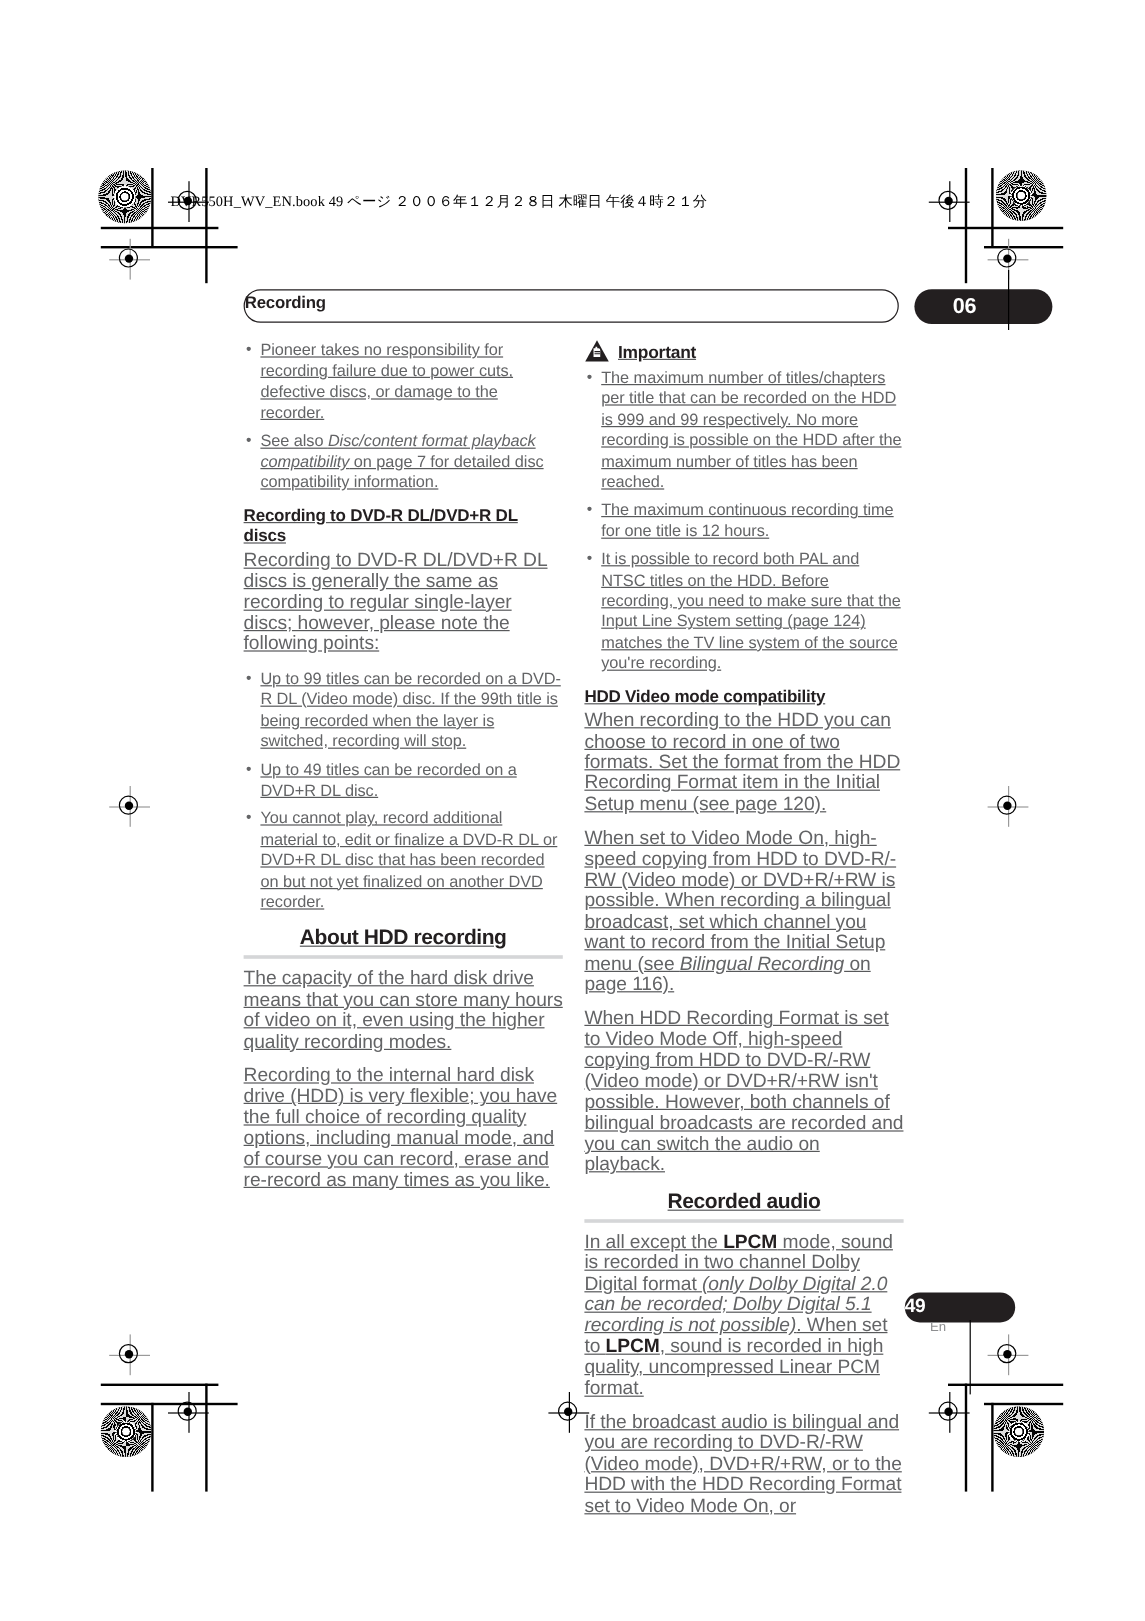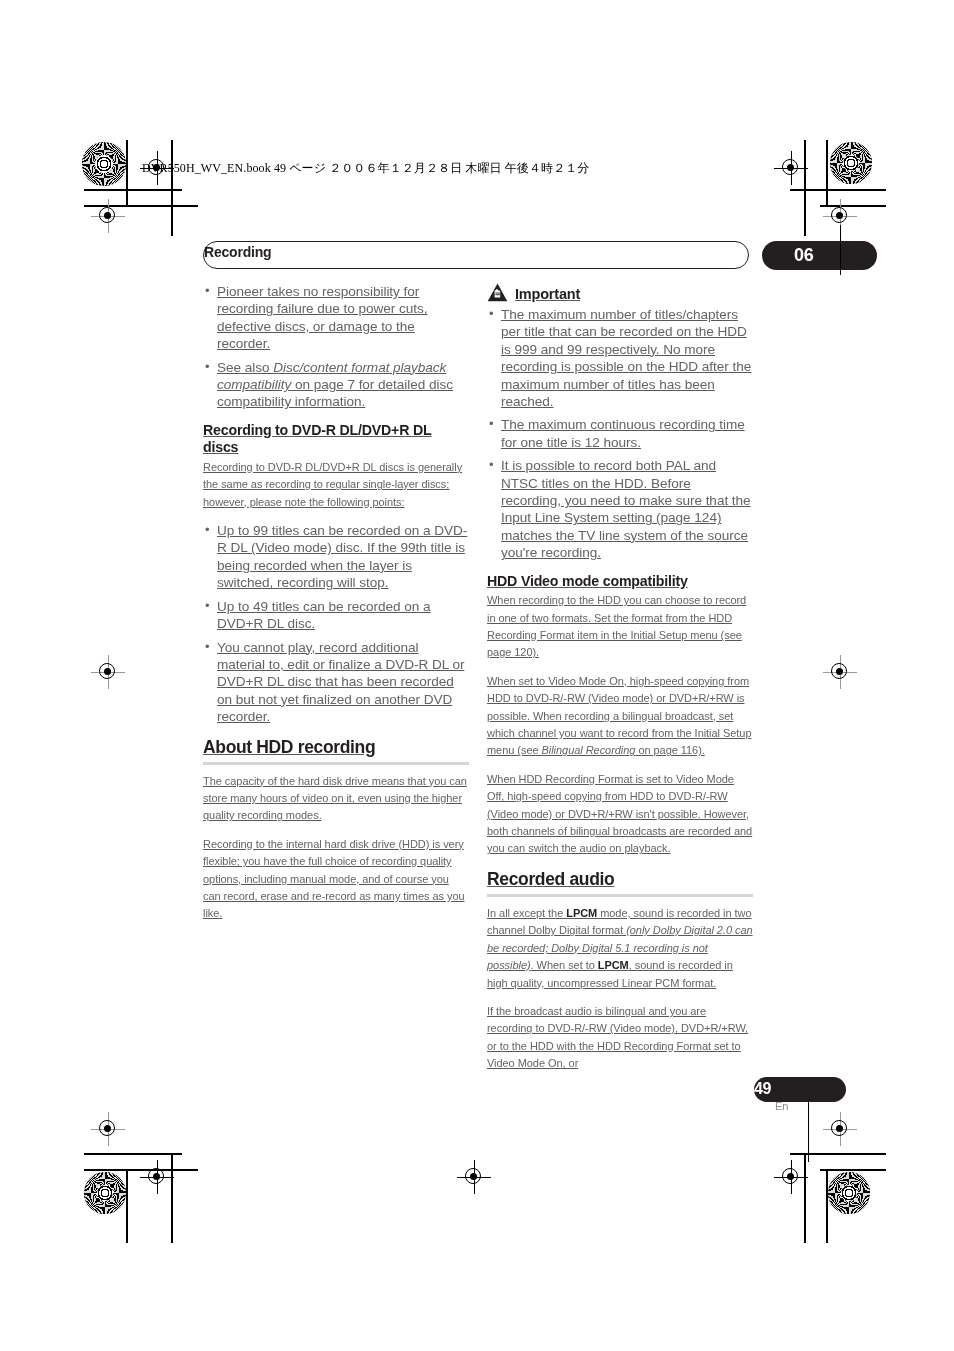--- a/index.html
+++ b/index.html
@@ -151,21 +151,21 @@
     top: 283px;
     width: 266px;
     text-decoration: underline;
   }
   .col-left  { left: 203px; }
   .col-right { left: 487px; }
 
   p, ul { margin: 0; }
 
   .body-text {
-    font-size: 11px;
+    font-size: 16px;
     line-height: 17.4px;
     color: #636466;
     margin-bottom: 11px;
     letter-spacing: -.05px;
   }
   .body-text b { color: #231f20; font-weight: bold; text-align: center; }
   .body-text i { font-style: italic; }
 
   ul.bullets {
     list-style: none;
@@ -191,20 +191,21 @@
   }
   ul.bullets li i { font-style: italic; }
 
   h2.section {
     font-size: 17.5px;
     font-weight: bold;
     color: #231f20;
     margin: 9px 0 0 0;
     line-height: 21px;
     letter-spacing: -.35px;
+    text-align: center;
   }
   h2.section + .rule {
     height: 3px;
     background: #d5d6d8;
     margin: 4px 0 8px 0;
   }
 
   h3.sub {
     font-size: 14.2px;
     font-weight: bold;

